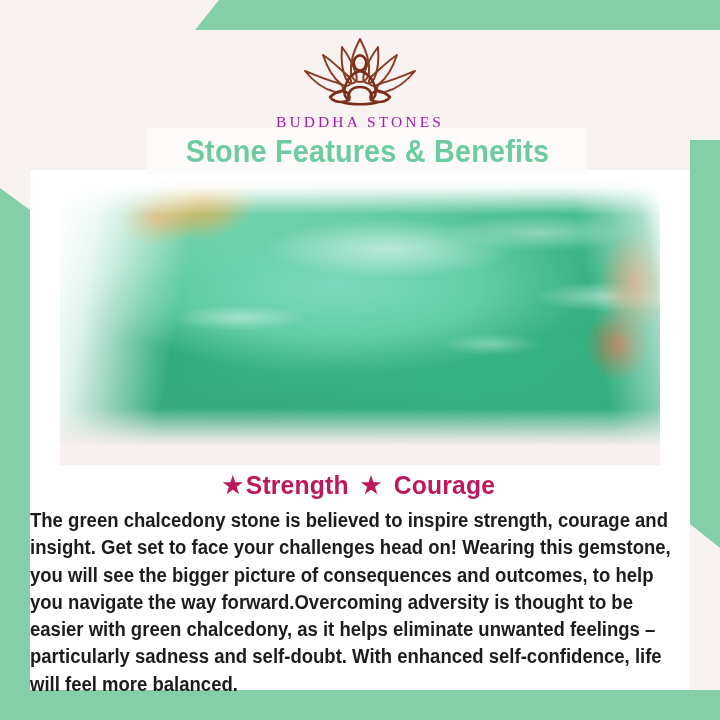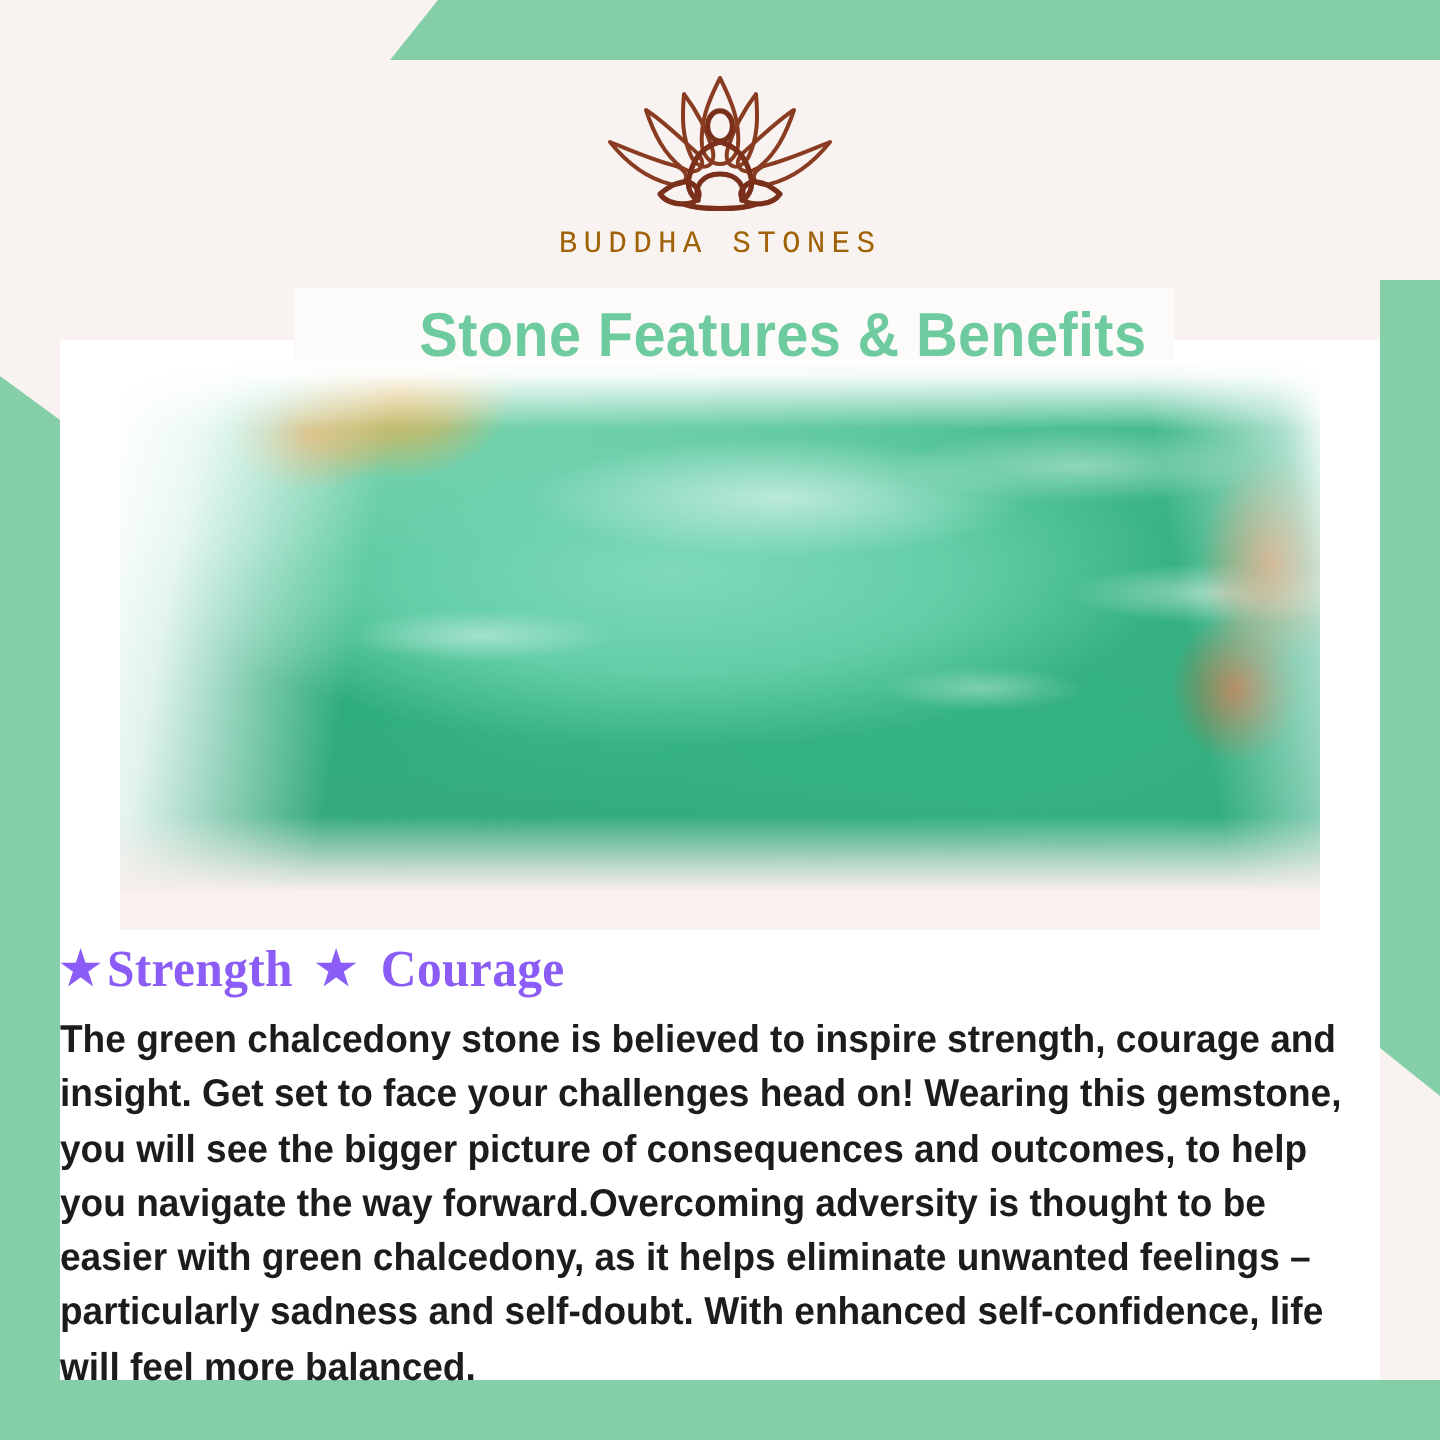--- a/index.html
+++ b/index.html
@@ -39,29 +39,29 @@
   }
 
   
   #logo-block{
     position:absolute;left:0;top:0;width:100%;height:130px;
     display:flex;flex-direction:column;align-items:center;justify-content:flex-start;
     padding-top:3px;box-sizing:border-box;
   }
   #logo-mark{width:150px;height:78px;display:block;}
   #logo-word{
-    font-size:15.5px;letter-spacing:3.1px;color:#a16207;
-    font-family:Liberation Mono, monospace;font-weight:400;
+    font-size:15.5px;letter-spacing:3.1px;color:#a21caf;
+    font-family:Liberation Serif, serif;font-weight:400;
     margin-top:2px;
   }
 
   
   #title-box{
     position:absolute;left:117px;top:98px;width:440px;height:47px;
-    background:#fdfbfa;display:flex;align-items:center;justify-content:flex-end;margin-top:16px;
+    background:#fdfbfa;display:flex;align-items:center;justify-content:center;
   }
   #title-text{
     font-size:31px;font-weight:bold;color:#6ecb9f;
     font-family:"Liberation Sans Narrow","Liberation Sans",sans-serif;
     transform:scaleX(0.93);transform-origin:center;white-space:nowrap;
     letter-spacing:.2px;
   }
 
   
   #photo{
@@ -124,22 +124,22 @@
   }
 
   
   #under-photo-strip{
     position:absolute;left:30px;top:415px;width:600px;height:20px;background:#f8f1ef;
   }
 
   
   #headline{
     position:absolute;left:0;top:440px;width:100%;
-    text-align:left;color:#8b5cf6;font-size:26px;font-weight:bold;
-    font-family:Liberation Serif, serif;
+    text-align:center;color:#be185d;font-size:26px;font-weight:bold;
+    font-family:Liberation Sans, sans-serif;
     white-space:nowrap;letter-spacing:.2px;
   }
   #headline .star{font-size:23px;display:inline-block;vertical-align:1px;}
   #headline .kw{display:inline-block;transform:scaleX(.95);transform-origin:center;}
   #headline .gap{display:inline-block;width:9px;}
 
   
   #body-text{
     position:absolute;left:0px;top:477px;width:672px;
     font-size:19.4px;line-height:27.3px;color:#1c1c1c;font-weight:bold;

